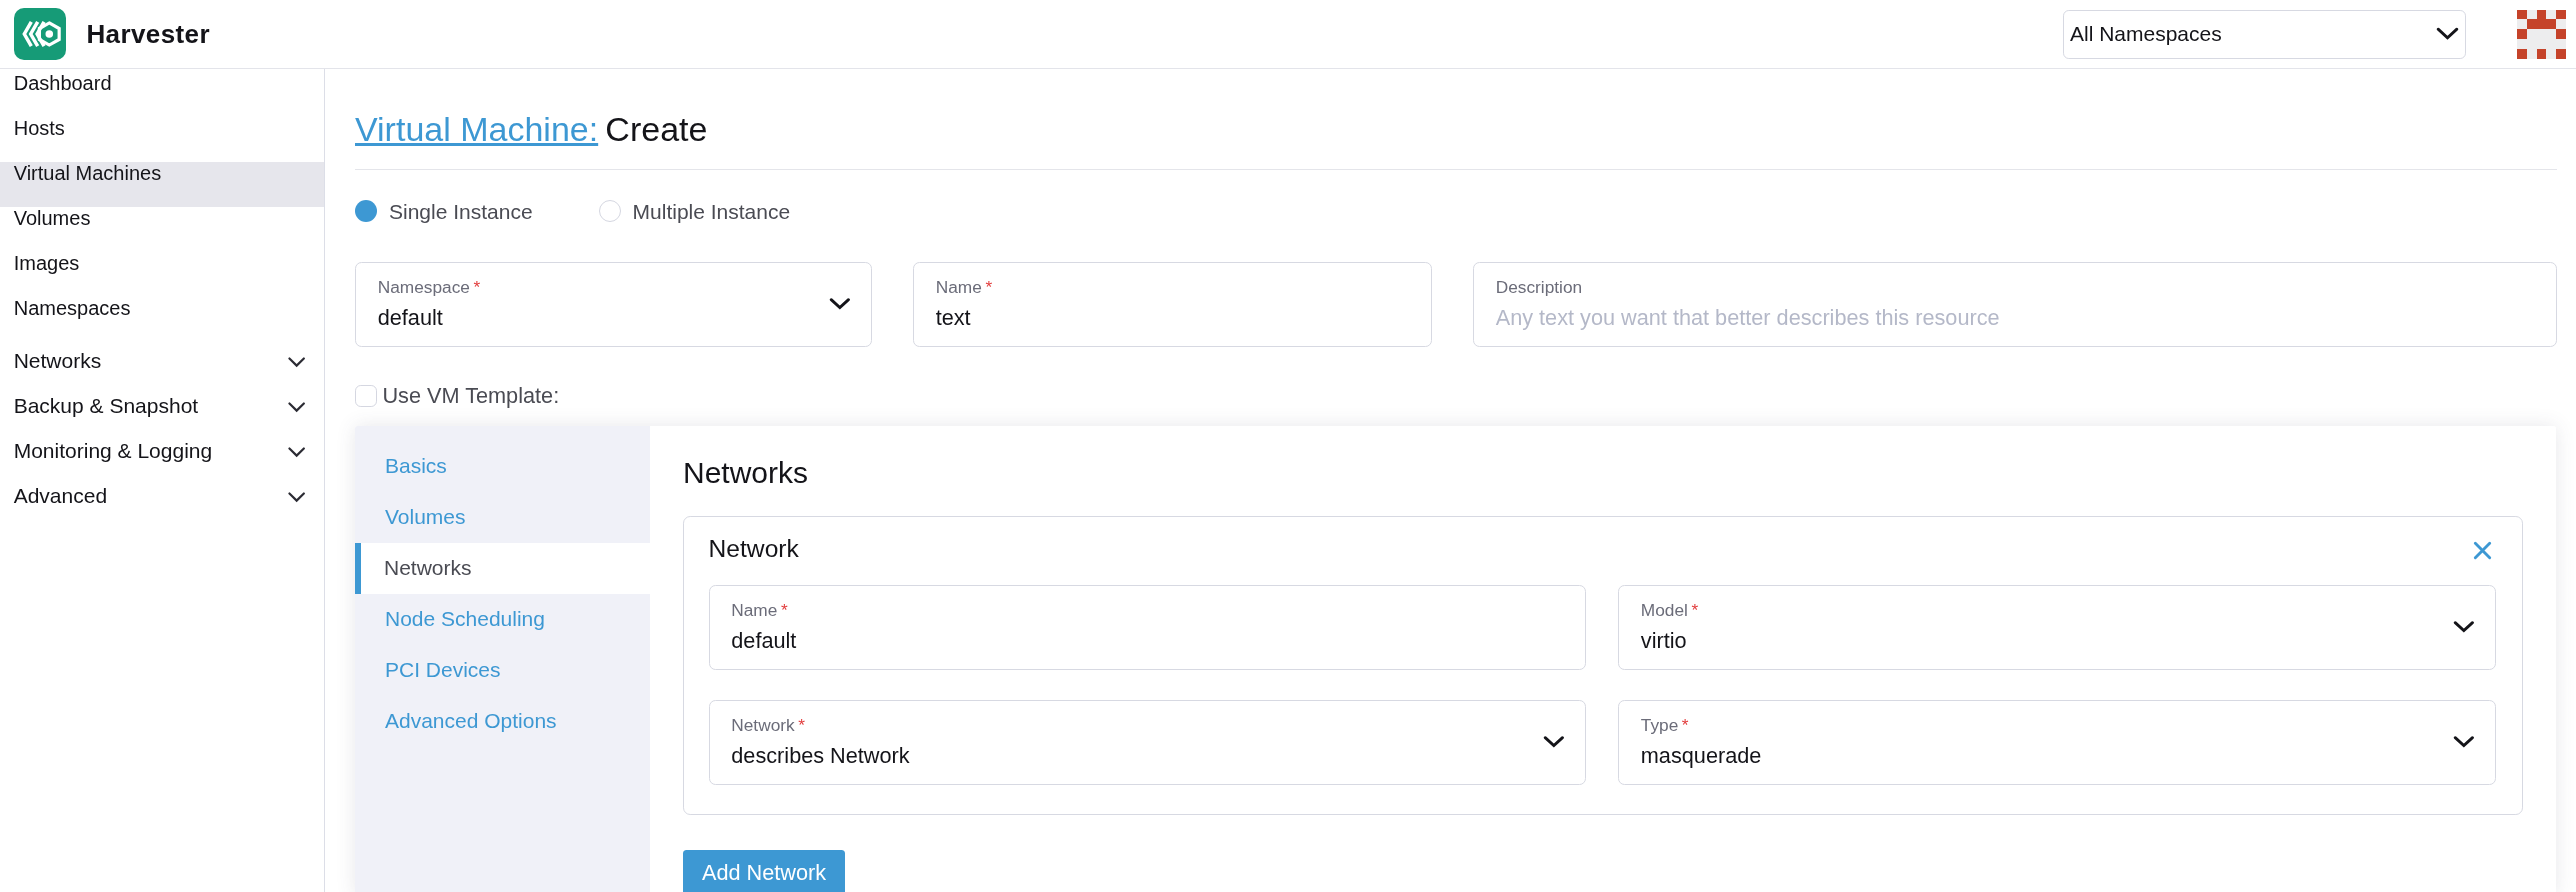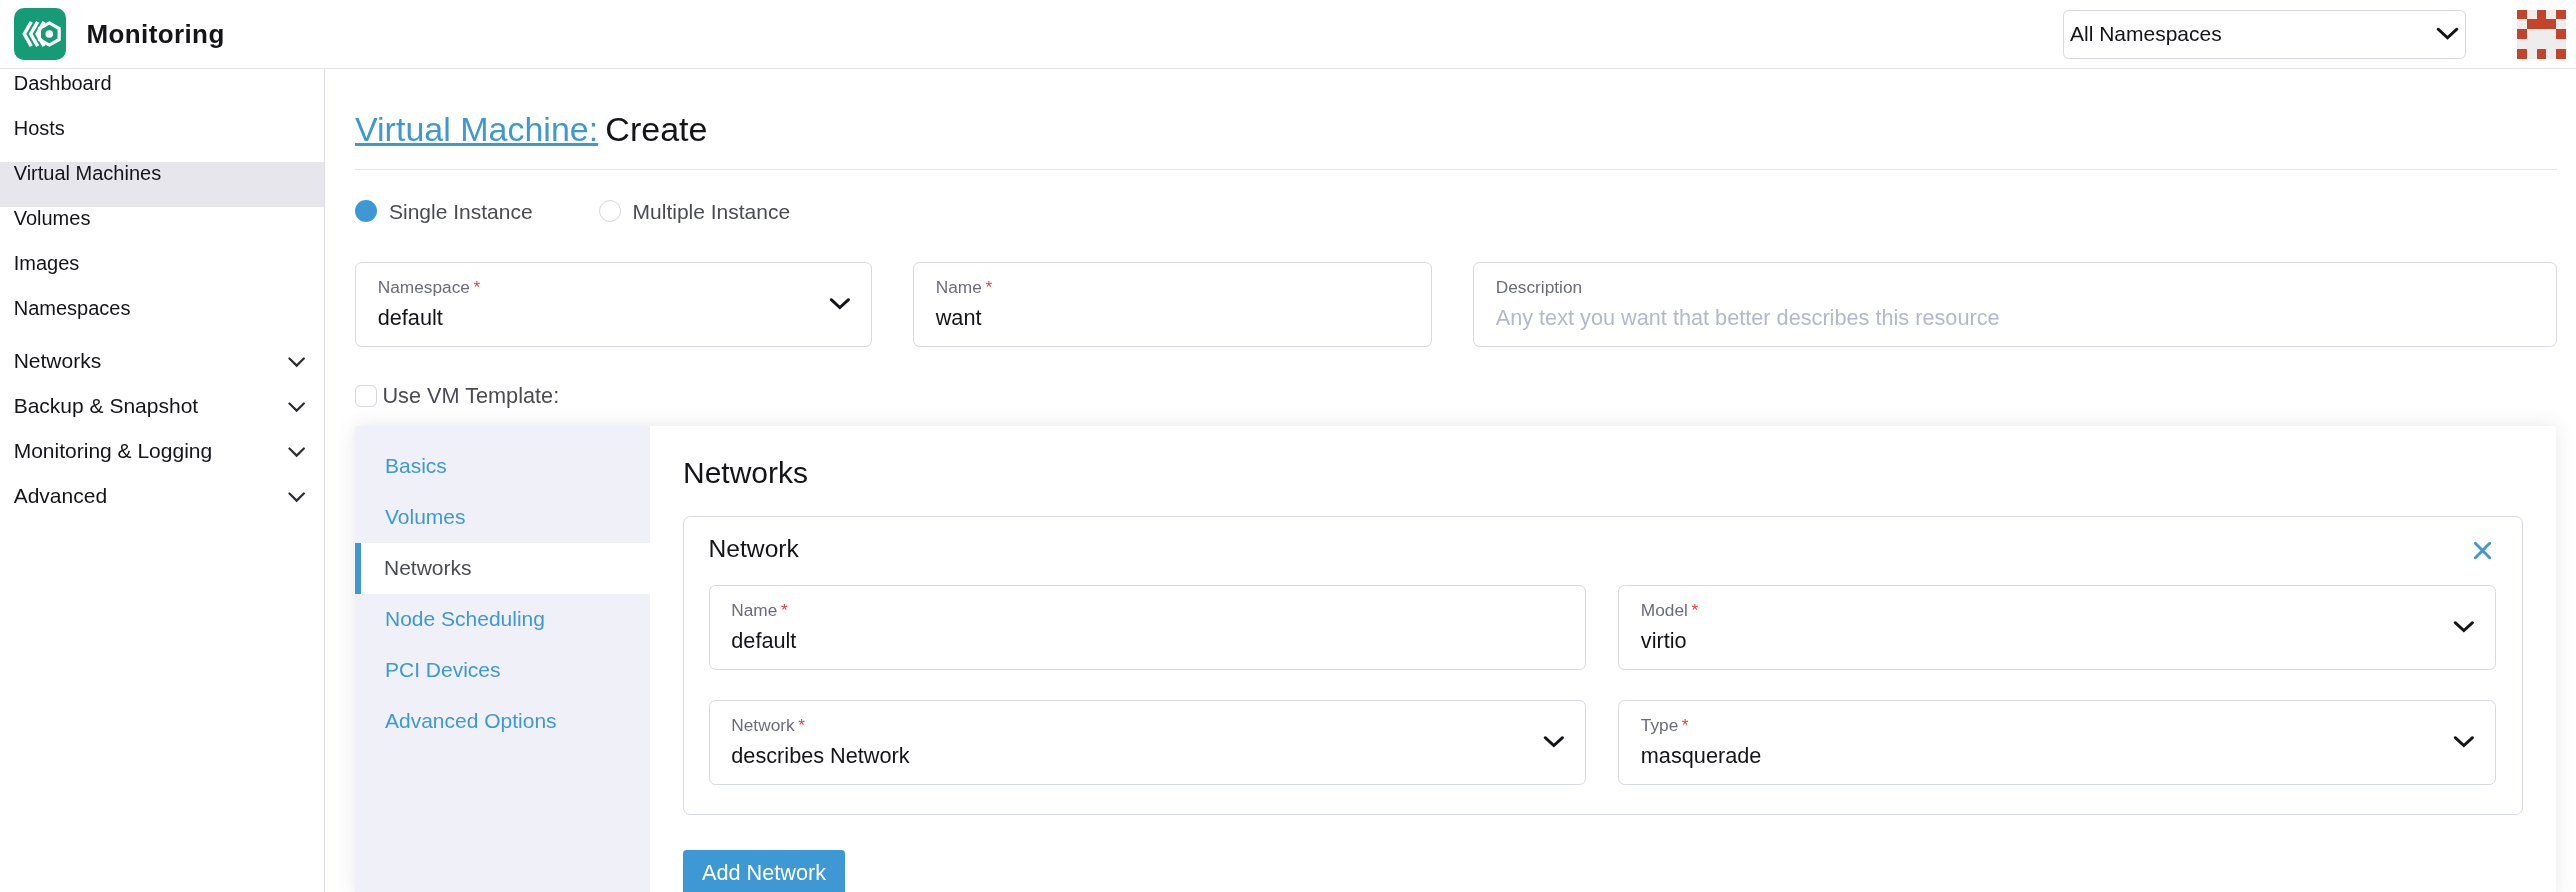--- a/index.html
+++ b/index.html
@@ -90,21 +90,21 @@
 <div class="header">
   <div class="logo">
     <svg width="42" height="36" viewBox="0 0 72 62" fill="none">
       <path d="M21 10 L9 31 L21 52" stroke="#fff" stroke-width="6" fill="none"></path>
       <path d="M32 10 L20 31 L32 52" stroke="#fff" stroke-width="6" fill="none"></path>
       <path d="M43 10 L31 31 L43 52" stroke="#fff" stroke-width="6" fill="none"></path>
       <polygon points="52,12 69,21.5 69,40.5 52,50 35,40.5 35,21.5" stroke="#fff" stroke-width="5.5" fill="none"></polygon>
       <circle cx="52" cy="31" r="6.5" fill="#fff"></circle>
     </svg>
   </div>
-  <div class="app-name">Monitoring</div>
+  <div class="app-name">Harvester</div>
 
   <div class="ns-select">
     <span>All Namespaces</span>
     <span style="line-height:0;">
       <svg width="23" height="13.7" viewBox="0 0 32 19">
           <path d="M3 3 L16 15 L29 3" stroke="#141419" stroke-width="4" fill="none" stroke-linecap="round"></path>
         </svg>
     </span>
   </div>
 
@@ -214,21 +214,21 @@
       <div class="f-label"><span>Namespace</span><span class="f-req">*</span></div>
       <div class="f-value">default</div>
       <span class="f-chev">
         <svg width="21.7" height="13" viewBox="0 0 30 18">
             <path d="M3 3 L15 14 L27 3" stroke="#141419" stroke-width="4" fill="none" stroke-linecap="round"></path>
           </svg>
       </span>
     </div>
     <div class="field f-name">
       <div class="f-label"><span>Name</span><span class="f-req">*</span></div>
-      <div class="f-value">want</div>
+      <div class="f-value">text</div>
     </div>
     <div class="field f-desc">
       <div class="f-label"><span>Description</span></div>
       <div class="f-placeholder">Any text you want that better describes this resource</div>
     </div>
   </div>
 
   <div class="vm-template-row">
     <span class="checkbox"></span>
     <span class="cb-lbl">Use VM Template:</span>

